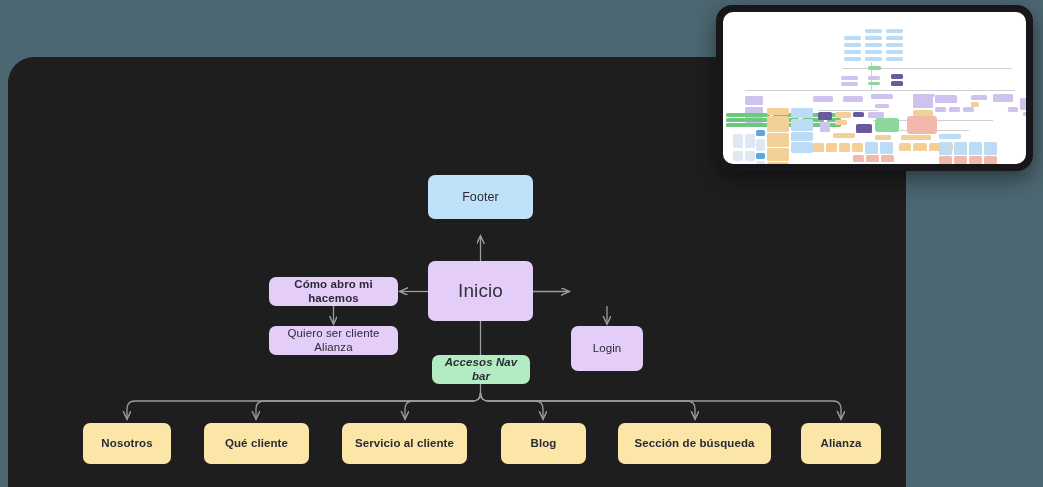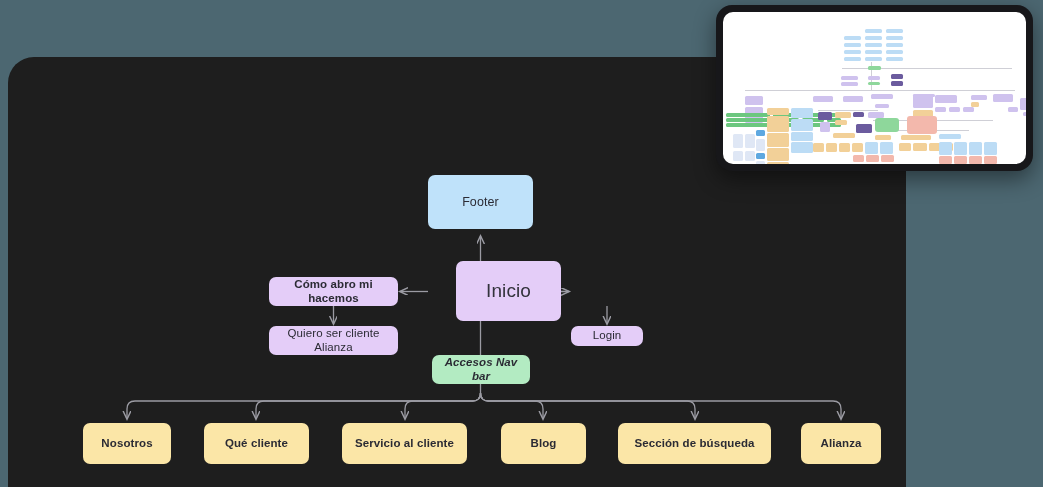--- a/index.html
+++ b/index.html
@@ -32,21 +32,21 @@
     color: #2b2b34;
     line-height: 1.15;
     padding: 2px 8px;
     letter-spacing: .1px;
   }
   .n-blue   { background: #bfe2fa; }
   .n-purple { background: #e4cdf8; }
   .n-green  { background: #b3ebc2; }
   .n-yellow { background: #fbe6a7; }
 
-  .fs-lg { font-size: 19px; font-weight: 400; color: #33333c; margin-left: 28px; }
+  .fs-lg { font-size: 19px; font-weight: 400; color: #33333c; }
   .fs-md { font-size: 12.5px; font-weight: 400; }
   .fs-sm { font-size: 11.5px; font-weight: 700; }
   .fs-smr{ font-size: 11.5px; font-weight: 400; }
 
   
   .edge-svg {
     position: absolute; left: 0; top: 0;
     width: 898px; height: 470px;
     pointer-events: none;
   }
@@ -100,30 +100,30 @@
 
         <path d="M472.5,327 L472.5,336 Q472.5,344 464.5,344 L127,344 Q119,344 119,352 L119,362" marker-end="url(#ah)"></path>
         <path d="M472.5,336 Q472.5,344 464.5,344 L256,344 Q248,344 248,352 L248,362" marker-end="url(#ah)"></path>
         <path d="M472.5,336 Q472.5,344 464.5,344 L405,344 Q397,344 397,352 L397,362" marker-end="url(#ah)"></path>
         <path d="M472.5,336 Q472.5,344 480.5,344 L527,344 Q535,344 535,352 L535,362" marker-end="url(#ah)"></path>
         <path d="M472.5,336 Q472.5,344 480.5,344 L679,344 Q687,344 687,352 L687,362" marker-end="url(#ah)"></path>
         <path d="M472.5,336 Q472.5,344 480.5,344 L825,344 Q833,344 833,352 L833,362" marker-end="url(#ah)"></path>
       </g>
     </svg>
 
-    <div class="node n-blue fs-md" style="left:420px;top:118px;width:105px;height:54px;text-align:center;">Footer</div>
+    <div class="node n-blue fs-md" style="left:420px;top:118px;width:105px;height:44px;text-align:center;">Footer</div>
 
     <div class="node n-purple fs-lg" style="left:420px;top:204px;width:105px;height:60px;">Inicio</div>
 
     <div class="node n-purple fs-sm" style="left:261px;top:220px;width:129px;height:29px;">Cómo abro mi hacemos</div>
 
     <div class="node n-purple fs-smr" style="left:261px;top:269px;width:129px;height:29px;">Quiero ser cliente Alianza</div>
 
 
-    <div class="node n-purple fs-smr" style="left:563px;top:269px;width:72px;height:20px;">Login</div>
+    <div class="node n-purple fs-smr" style="left:563px;top:269px;width:72px;height:45px;">Login</div>
 
     <div class="node n-green fs-sm" style="left:424px;top:298px;width:98px;height:29px;font-style:italic;">Accesos Nav bar</div>
 
     <div class="node n-yellow fs-sm" style="left:75px;top:366px;width:88px;height:41px;">Nosotros</div>
 
     <div class="node n-yellow fs-sm" style="left:196px;top:366px;width:105px;height:41px;">Qué cliente</div>
 
     <div class="node n-yellow fs-sm" style="left:334px;top:366px;width:125px;height:41px;">Servicio al cliente</div>
 
     <div class="node n-yellow fs-sm" style="left:493px;top:366px;width:85px;height:41px;">Blog</div>

